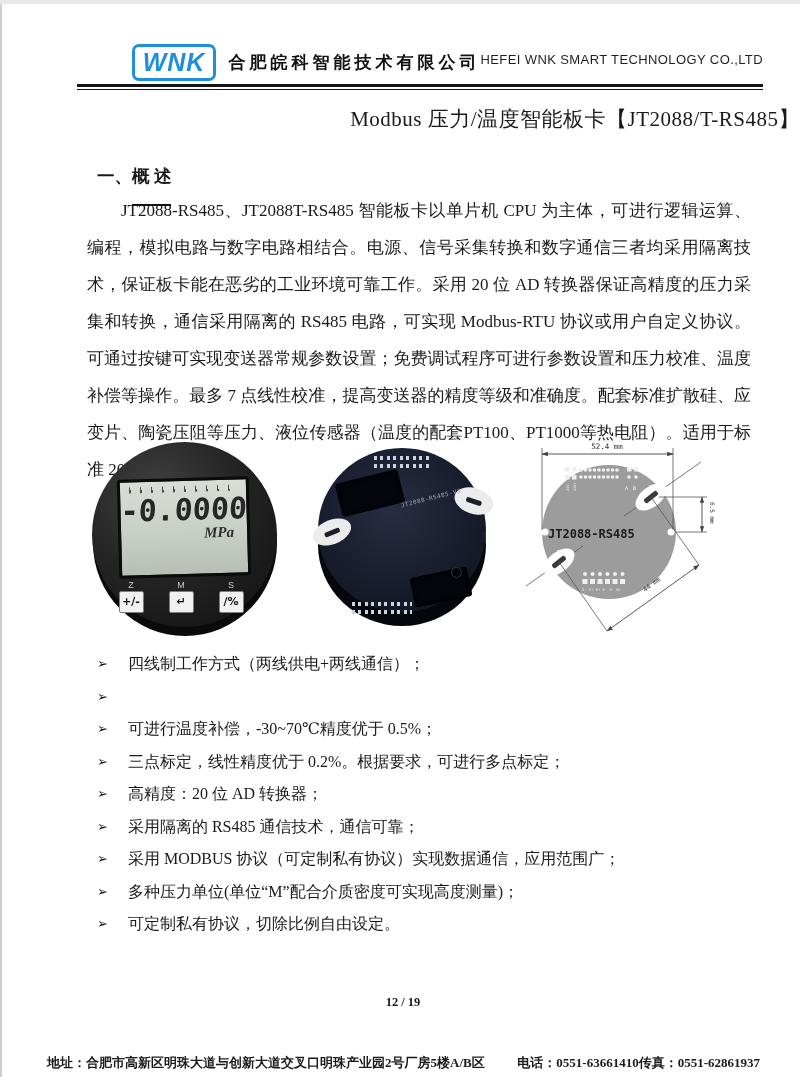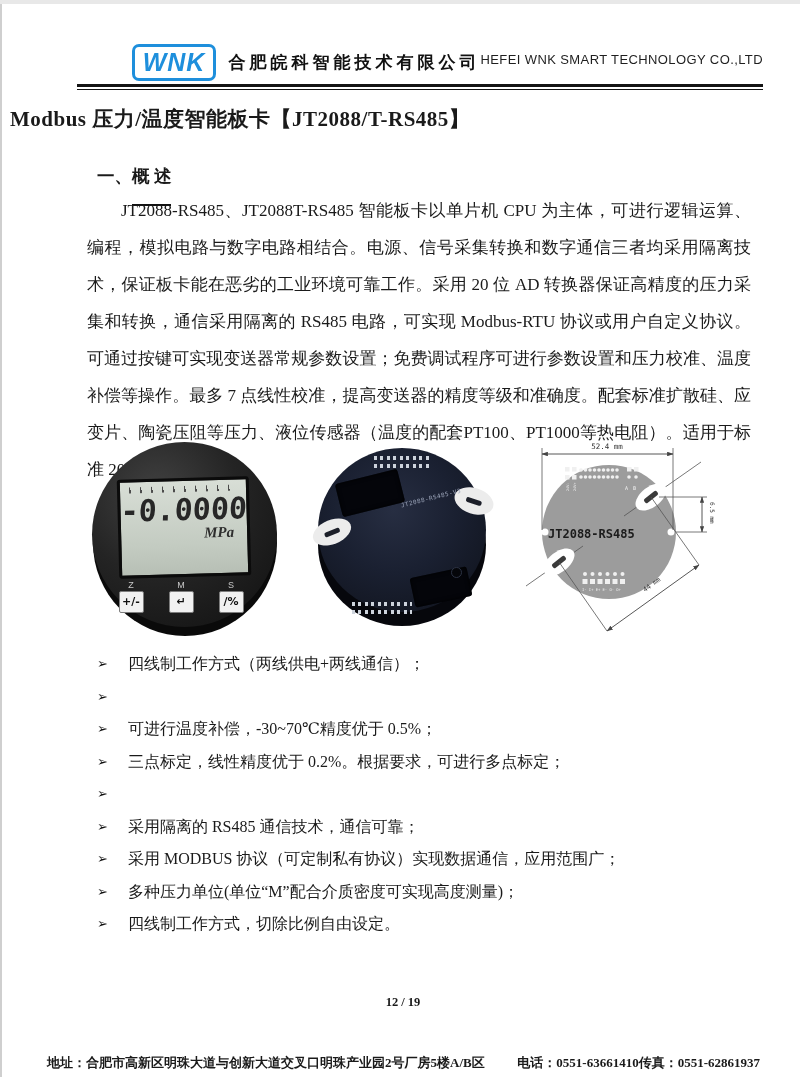--- a/index.html
+++ b/index.html
@@ -13,22 +13,22 @@
   .header{position:absolute;top:40px;left:75px;right:37px;display:flex;justify-content:flex-end;align-items:center;gap:12px;}
   .logo-box{border:3px solid #1e8fdc;border-radius:7px;padding:0 8px;color:#1e8fdc;
     font-family:"Liberation Sans","DejaVu Sans",sans-serif;font-style:italic;font-weight:bold;
     font-size:25px;line-height:31px;letter-spacing:1px;}
   .company{display:flex;flex-direction:row;}
   .company-cn{font-size:17px;font-weight:bold;letter-spacing:4px;color:#111;}
   .company-en{font-family:"Liberation Sans","DejaVu Sans",sans-serif;font-size:13px;color:#1f1f1f;letter-spacing:0.4px;margin-top:1px;}
   .header-rule{position:absolute;top:80px;left:75px;right:37px;height:2px;
     border-top:3px solid #141414;border-bottom:1px solid #141414;}
   
-  .doc-title{position:absolute;top:101px;left:8px;right:0;text-align:left;
-    font-size:21px;font-weight:bold;letter-spacing:0.5px;}
+  .doc-title{position:absolute;top:101px;left:0;right:0;text-align:right;
+    font-size:21px;font-weight:normal;letter-spacing:0.5px;}
   .section-heading{position:absolute;top:160px;left:95px;font-size:17.5px;font-weight:bold;}
   .section-heading .uline{border-bottom:2px solid #111;padding-bottom:18px;}
   
   .overview-p{position:absolute;top:188px;left:85px;width:664px;margin:0;
     font-size:17px;line-height:37px;text-align:justify;text-indent:2em;}
   
   .figures{position:absolute;top:430px;left:85px;width:672px;height:218px;display:flex;justify-content:space-between;}
   
   .gauge{position:relative;width:196px;height:212px;}
   .gauge-back{position:absolute;left:6px;top:16px;width:184px;height:186px;border-radius:50%;background:#0a0a0a;}
@@ -252,36 +252,37 @@
     <li>
         <span class="bullet">➢</span>
         <span>可进行温度补偿，-30~70℃精度优于 0.5%；</span>
       </li>
     <li>
         <span class="bullet">➢</span>
         <span>三点标定，线性精度优于 0.2%。根据要求，可进行多点标定；</span>
       </li>
     <li>
         <span class="bullet">➢</span>
+        <span>高精度：20 位 AD 转换器；</span>
       </li>
     <li>
         <span class="bullet">➢</span>
         <span>采用隔离的 RS485 通信技术，通信可靠；</span>
       </li>
     <li>
         <span class="bullet">➢</span>
         <span>采用 MODBUS 协议（可定制私有协议）实现数据通信，应用范围广；</span>
       </li>
     <li>
         <span class="bullet">➢</span>
         <span>多种压力单位(单位“M”配合介质密度可实现高度测量)；</span>
       </li>
     <li>
         <span class="bullet">➢</span>
-        <span>四线制工作方式，切除比例自由设定。</span>
+        <span>可定制私有协议，切除比例自由设定。</span>
       </li>
   </ul>
 
   <div class="page-num">12 / 19</div>
   <div class="footer-line">
     <span>地址：合肥市高新区明珠大道与创新大道交叉口明珠产业园2号厂房5楼A/B区</span>
     <span class="gap"></span>
     <span>电话：0551-63661410</span>
     <span>传真：0551-62861937</span>
   </div>

